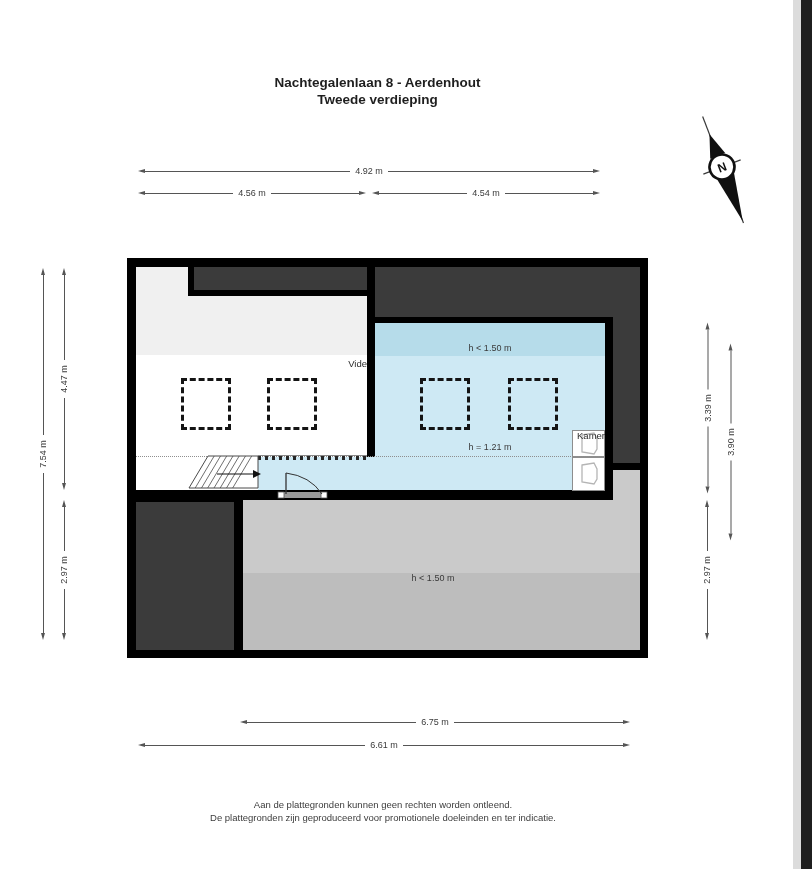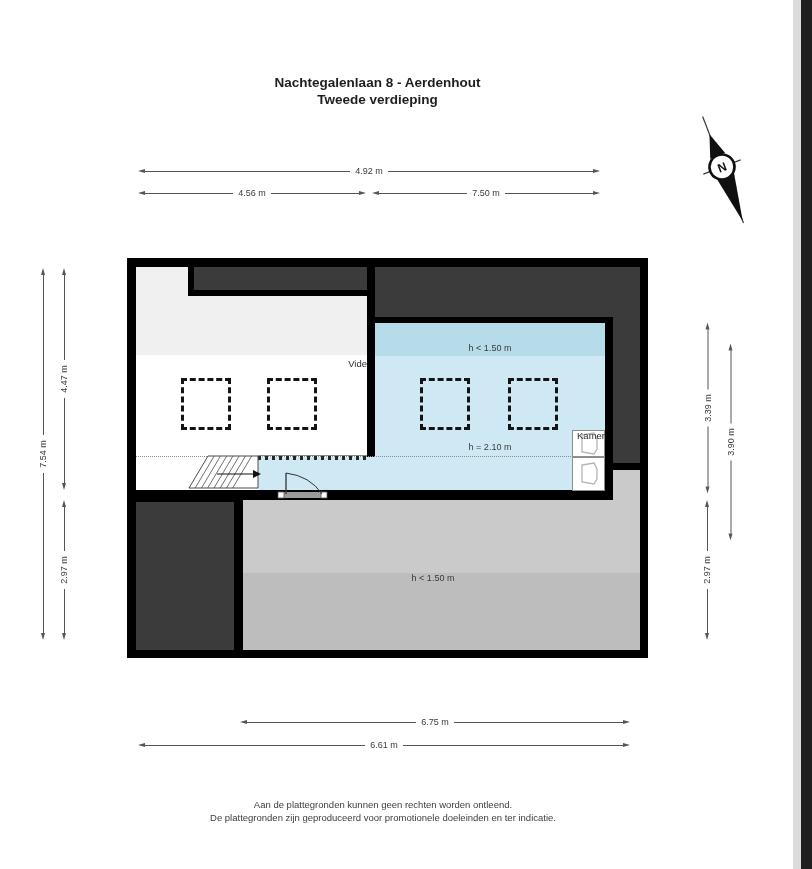--- a/index.html
+++ b/index.html
@@ -69,21 +69,21 @@
     <span class="dlabel">4.92 m</span>
     <span class="dline"></span>
 </div>
 <div class="dim" style="left:138px;top:187px;width:228px">
   <span class="dline"></span>
     <span class="dlabel">4.56 m</span>
     <span class="dline"></span>
 </div>
 <div class="dim" style="left:372px;top:187px;width:228px">
   <span class="dline"></span>
-    <span class="dlabel">7.50 m</span>
+    <span class="dlabel">4.54 m</span>
     <span class="dline"></span>
 </div>
 
 <div class="dim v" style="left:-143px;top:448px;width:372px">
   <span class="dline"></span>
     <span class="dlabel">7.54 m</span>
     <span class="dline"></span>
 </div>
 <div class="dim v" style="left:-47px;top:373px;width:222px">
   <span class="dline"></span>
@@ -186,20 +186,20 @@
   </svg>
 
   <div class="skylight" style="left:54px;top:120px;width:50px;height:52px"></div>
   <div class="skylight" style="left:140px;top:120px;width:50px;height:52px"></div>
   <div class="skylight" style="left:293px;top:120px;width:50px;height:52px"></div>
   <div class="skylight" style="left:381px;top:120px;width:50px;height:52px"></div>
 
   <div class="room-label" style="left:9px;top:100px;width:231px">Vide</div>
   <div class="note-label" style="left:248px;top:85px;width:230px">h &lt; 1.50 m</div>
   <div class="room-label" style="left:248px;top:172px;width:230px">Kamer</div>
-  <div class="note-label" style="left:248px;top:184px;width:230px">h = 2.10 m</div>
+  <div class="note-label" style="left:248px;top:184px;width:230px">h = 1.21 m</div>
   <div class="note-label" style="left:116px;top:315px;width:380px">h &lt; 1.50 m</div>
 </div>
 
 <div class="abs footer">
   <div>Aan de plattegronden kunnen geen rechten worden ontleend.</div>
   <div>De plattegronden zijn geproduceerd voor promotionele doeleinden en ter indicatie.</div>
 </div>
 
 </body></html>

